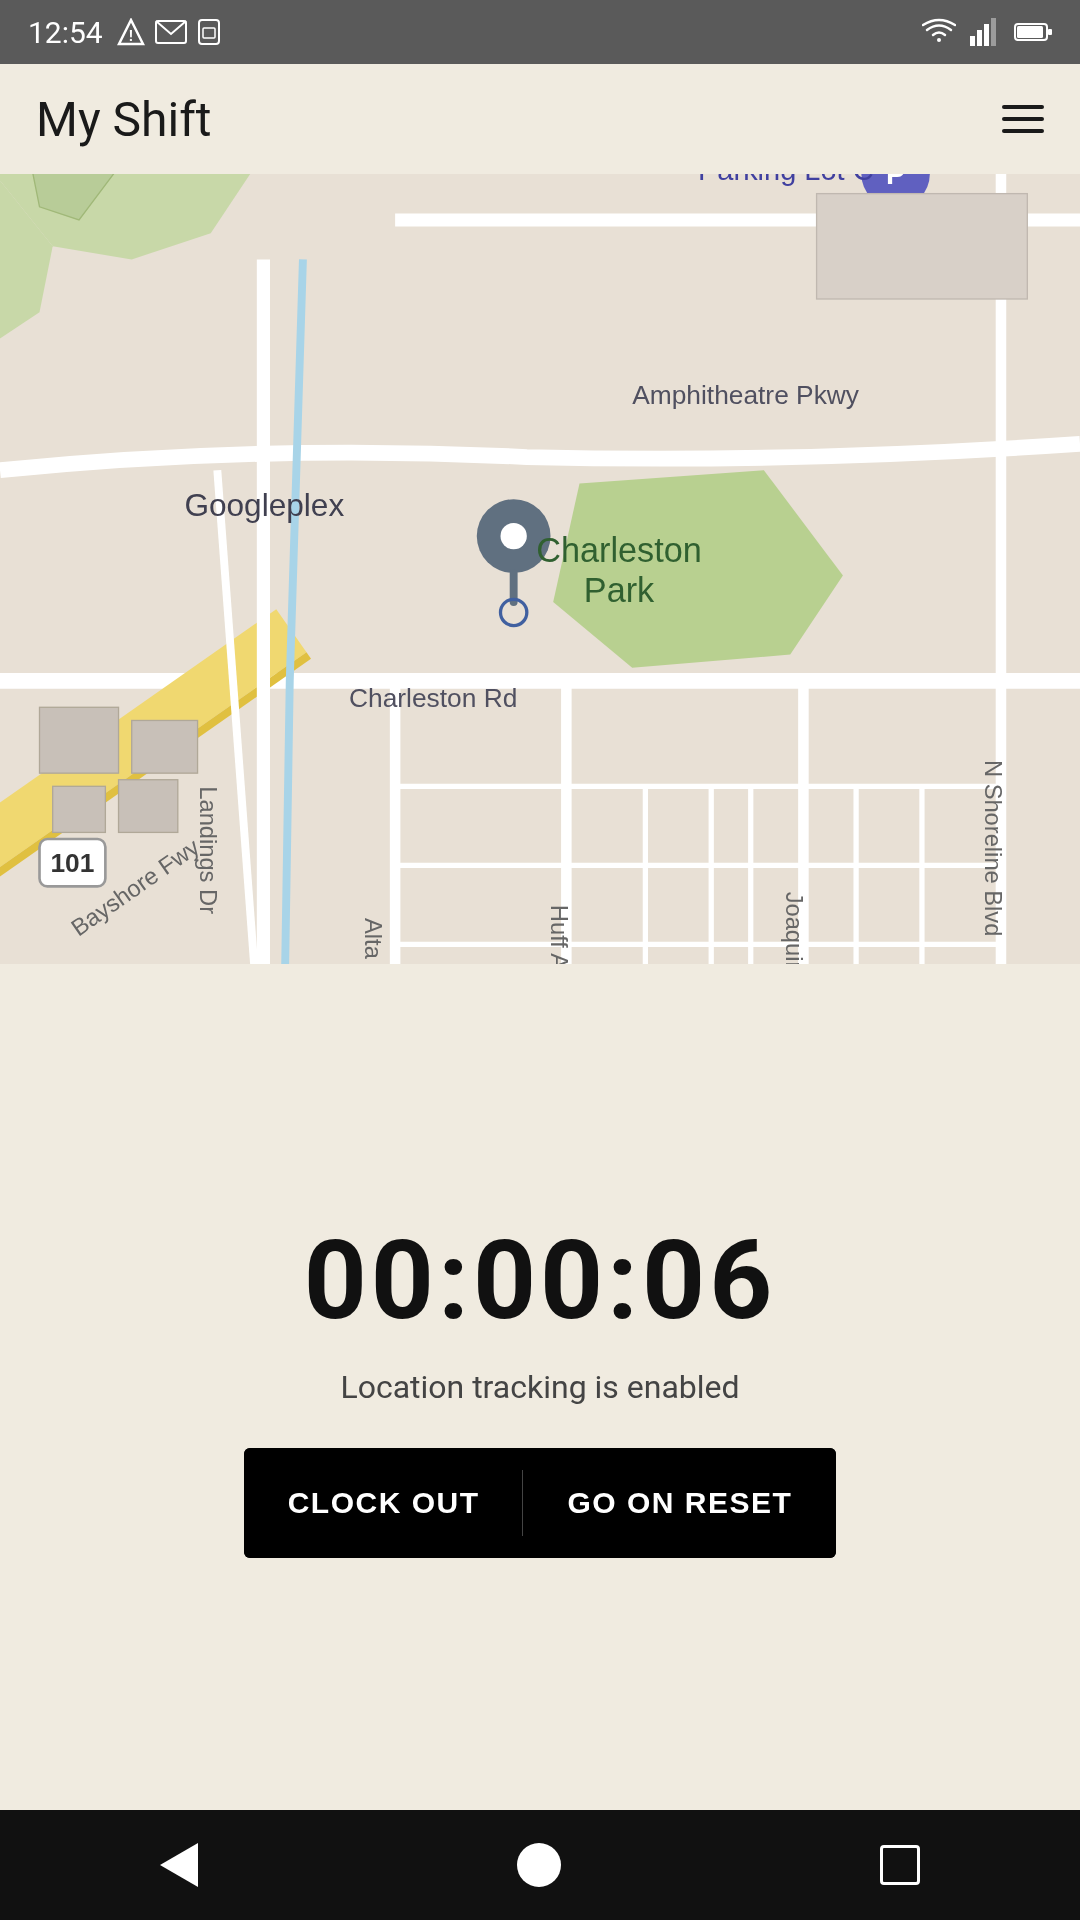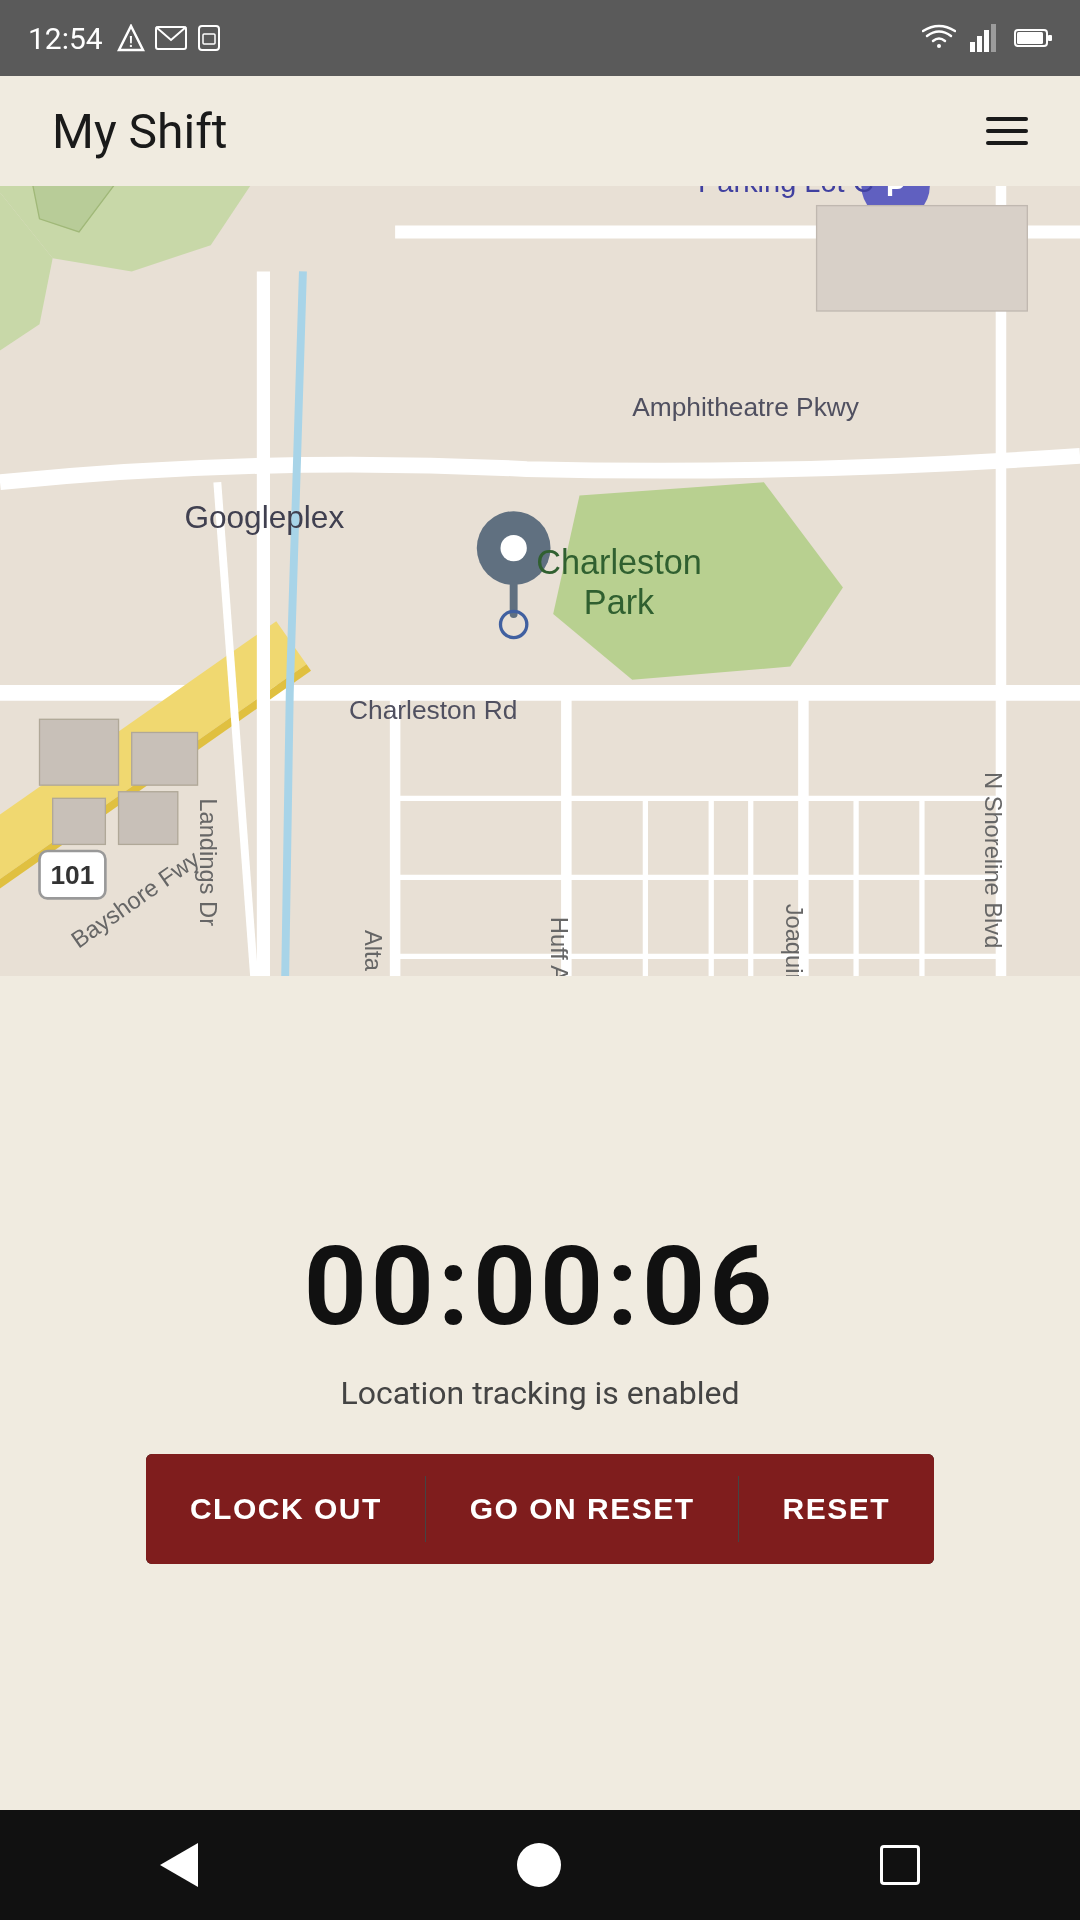--- a/index.html
+++ b/index.html
@@ -10,21 +10,21 @@
       height: 1920px;
       background: #f0ebe0;
       font-family: 'Roboto', Arial, sans-serif;
       overflow: hidden;
       display: flex;
       flex-direction: column;
     }
 
     
     .status-bar {
-      height: 76px;
+      height: 64px;
       background: #5a5a5a;
       display: flex;
       align-items: center;
       justify-content: space-between;
       padding: 0 28px;
       flex-shrink: 0;
       text-align: center;
     }
     .status-bar-left {
       display: flex;
@@ -47,21 +47,21 @@
       gap: 14px;
     }
 
     
     .app-bar {
       height: 110px;
       background: #f0ebe0;
       display: flex;
       align-items: center;
       justify-content: space-between;
-      padding: 0 52px;
+      padding: 0 36px;
       flex-shrink: 0;
     }
     .app-title {
       font-size: 48px;
       font-weight: 400;
       color: #1a1a1a;
     }
     .menu-icon {
       display: flex;
       flex-direction: column;
@@ -124,21 +124,21 @@
       margin-top: 10px;
     }
 
     .action-btn {
       color: white;
       font-size: 30px;
       font-weight: 700;
       padding: 38px 44px;
       cursor: pointer;
       letter-spacing: 1.5px;
-      background: #7f1d1d;
+      background: #000000;
       border: none;
       outline: none;
       position: relative;
       text-align: center;
     }
 
     .action-btn:not(:last-child)::after {
       content: '';
       position: absolute;
       right: 0;
@@ -347,21 +347,20 @@
     <text x="20" y="775" fill="#666" font-size="16" font-family="Arial">Plymouth St</text>
   </svg>
 </div>
 
 <div class="bottom-panel">
   <div class="timer-display">00:00:06</div>
   <div class="location-status">Location tracking is enabled</div>
   <div class="action-buttons">
     <button class="action-btn">CLOCK OUT</button>
     <button class="action-btn">GO ON RESET</button>
-    <button class="action-btn">RESET</button>
   </div>
 </div>
 
 <div class="nav-bar">
   <div class="nav-btn">
     <div class="nav-back"></div>
   </div>
   <div class="nav-btn">
     <div class="nav-home"></div>
   </div>

